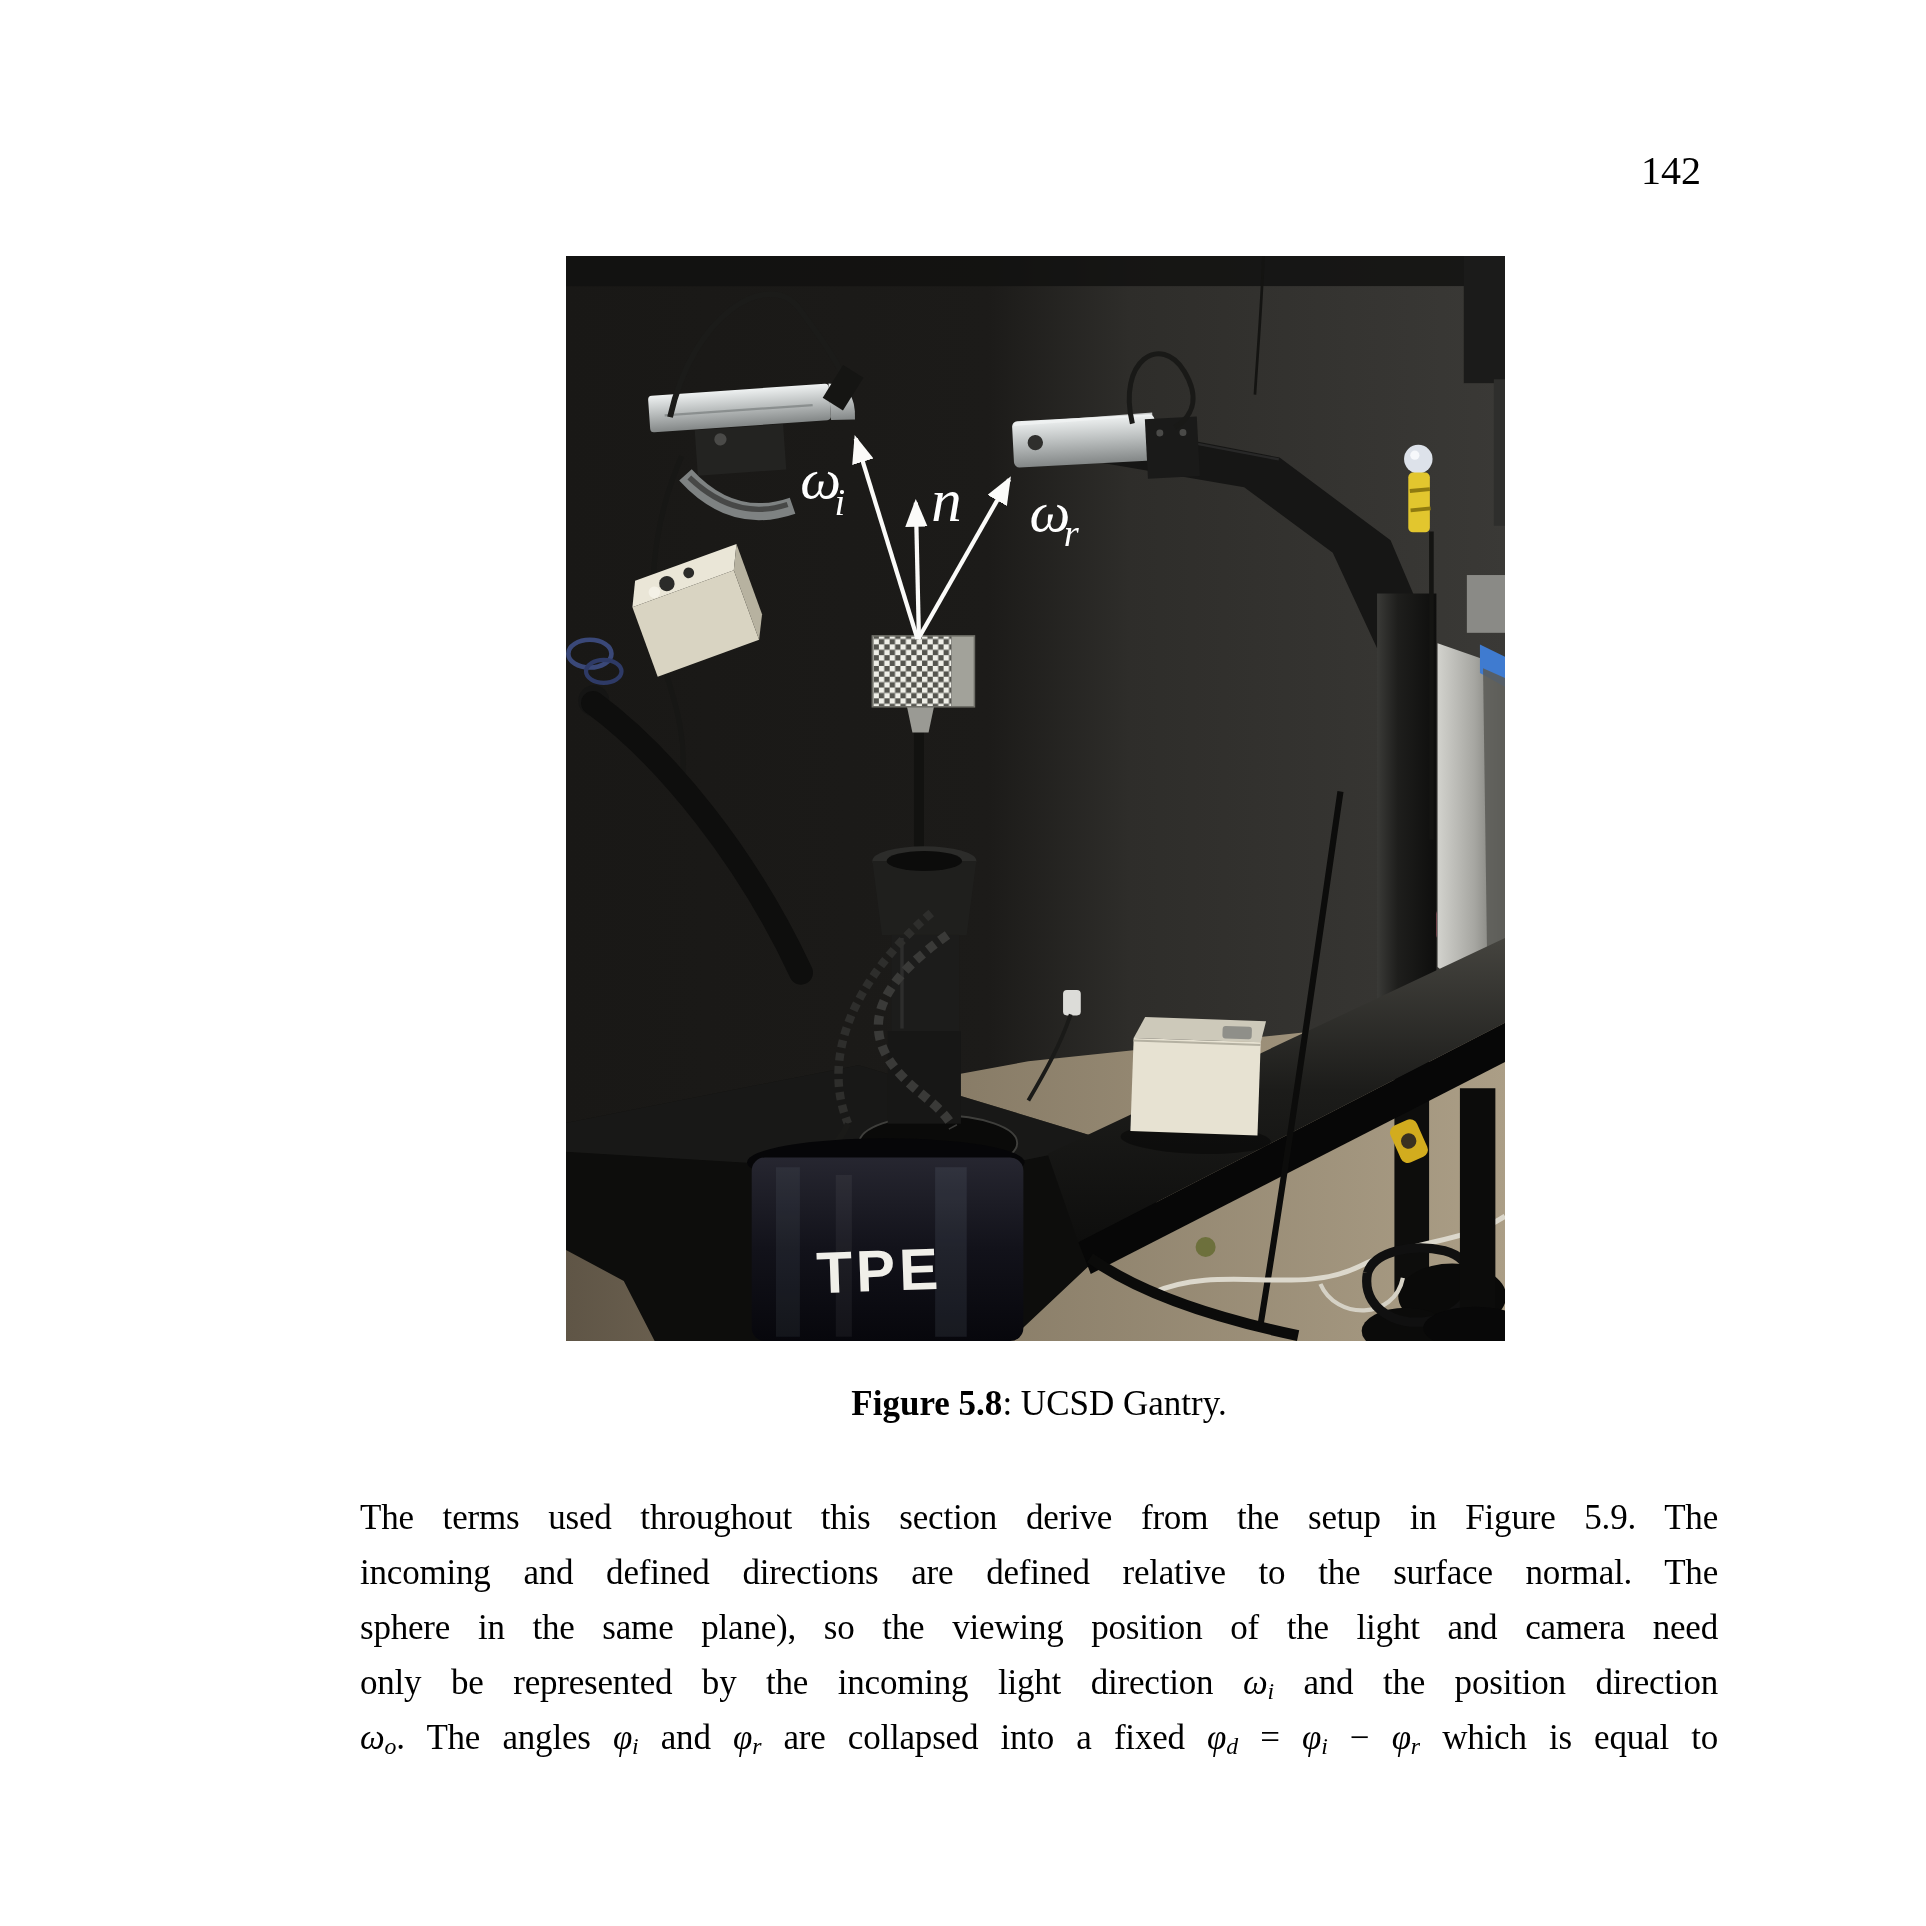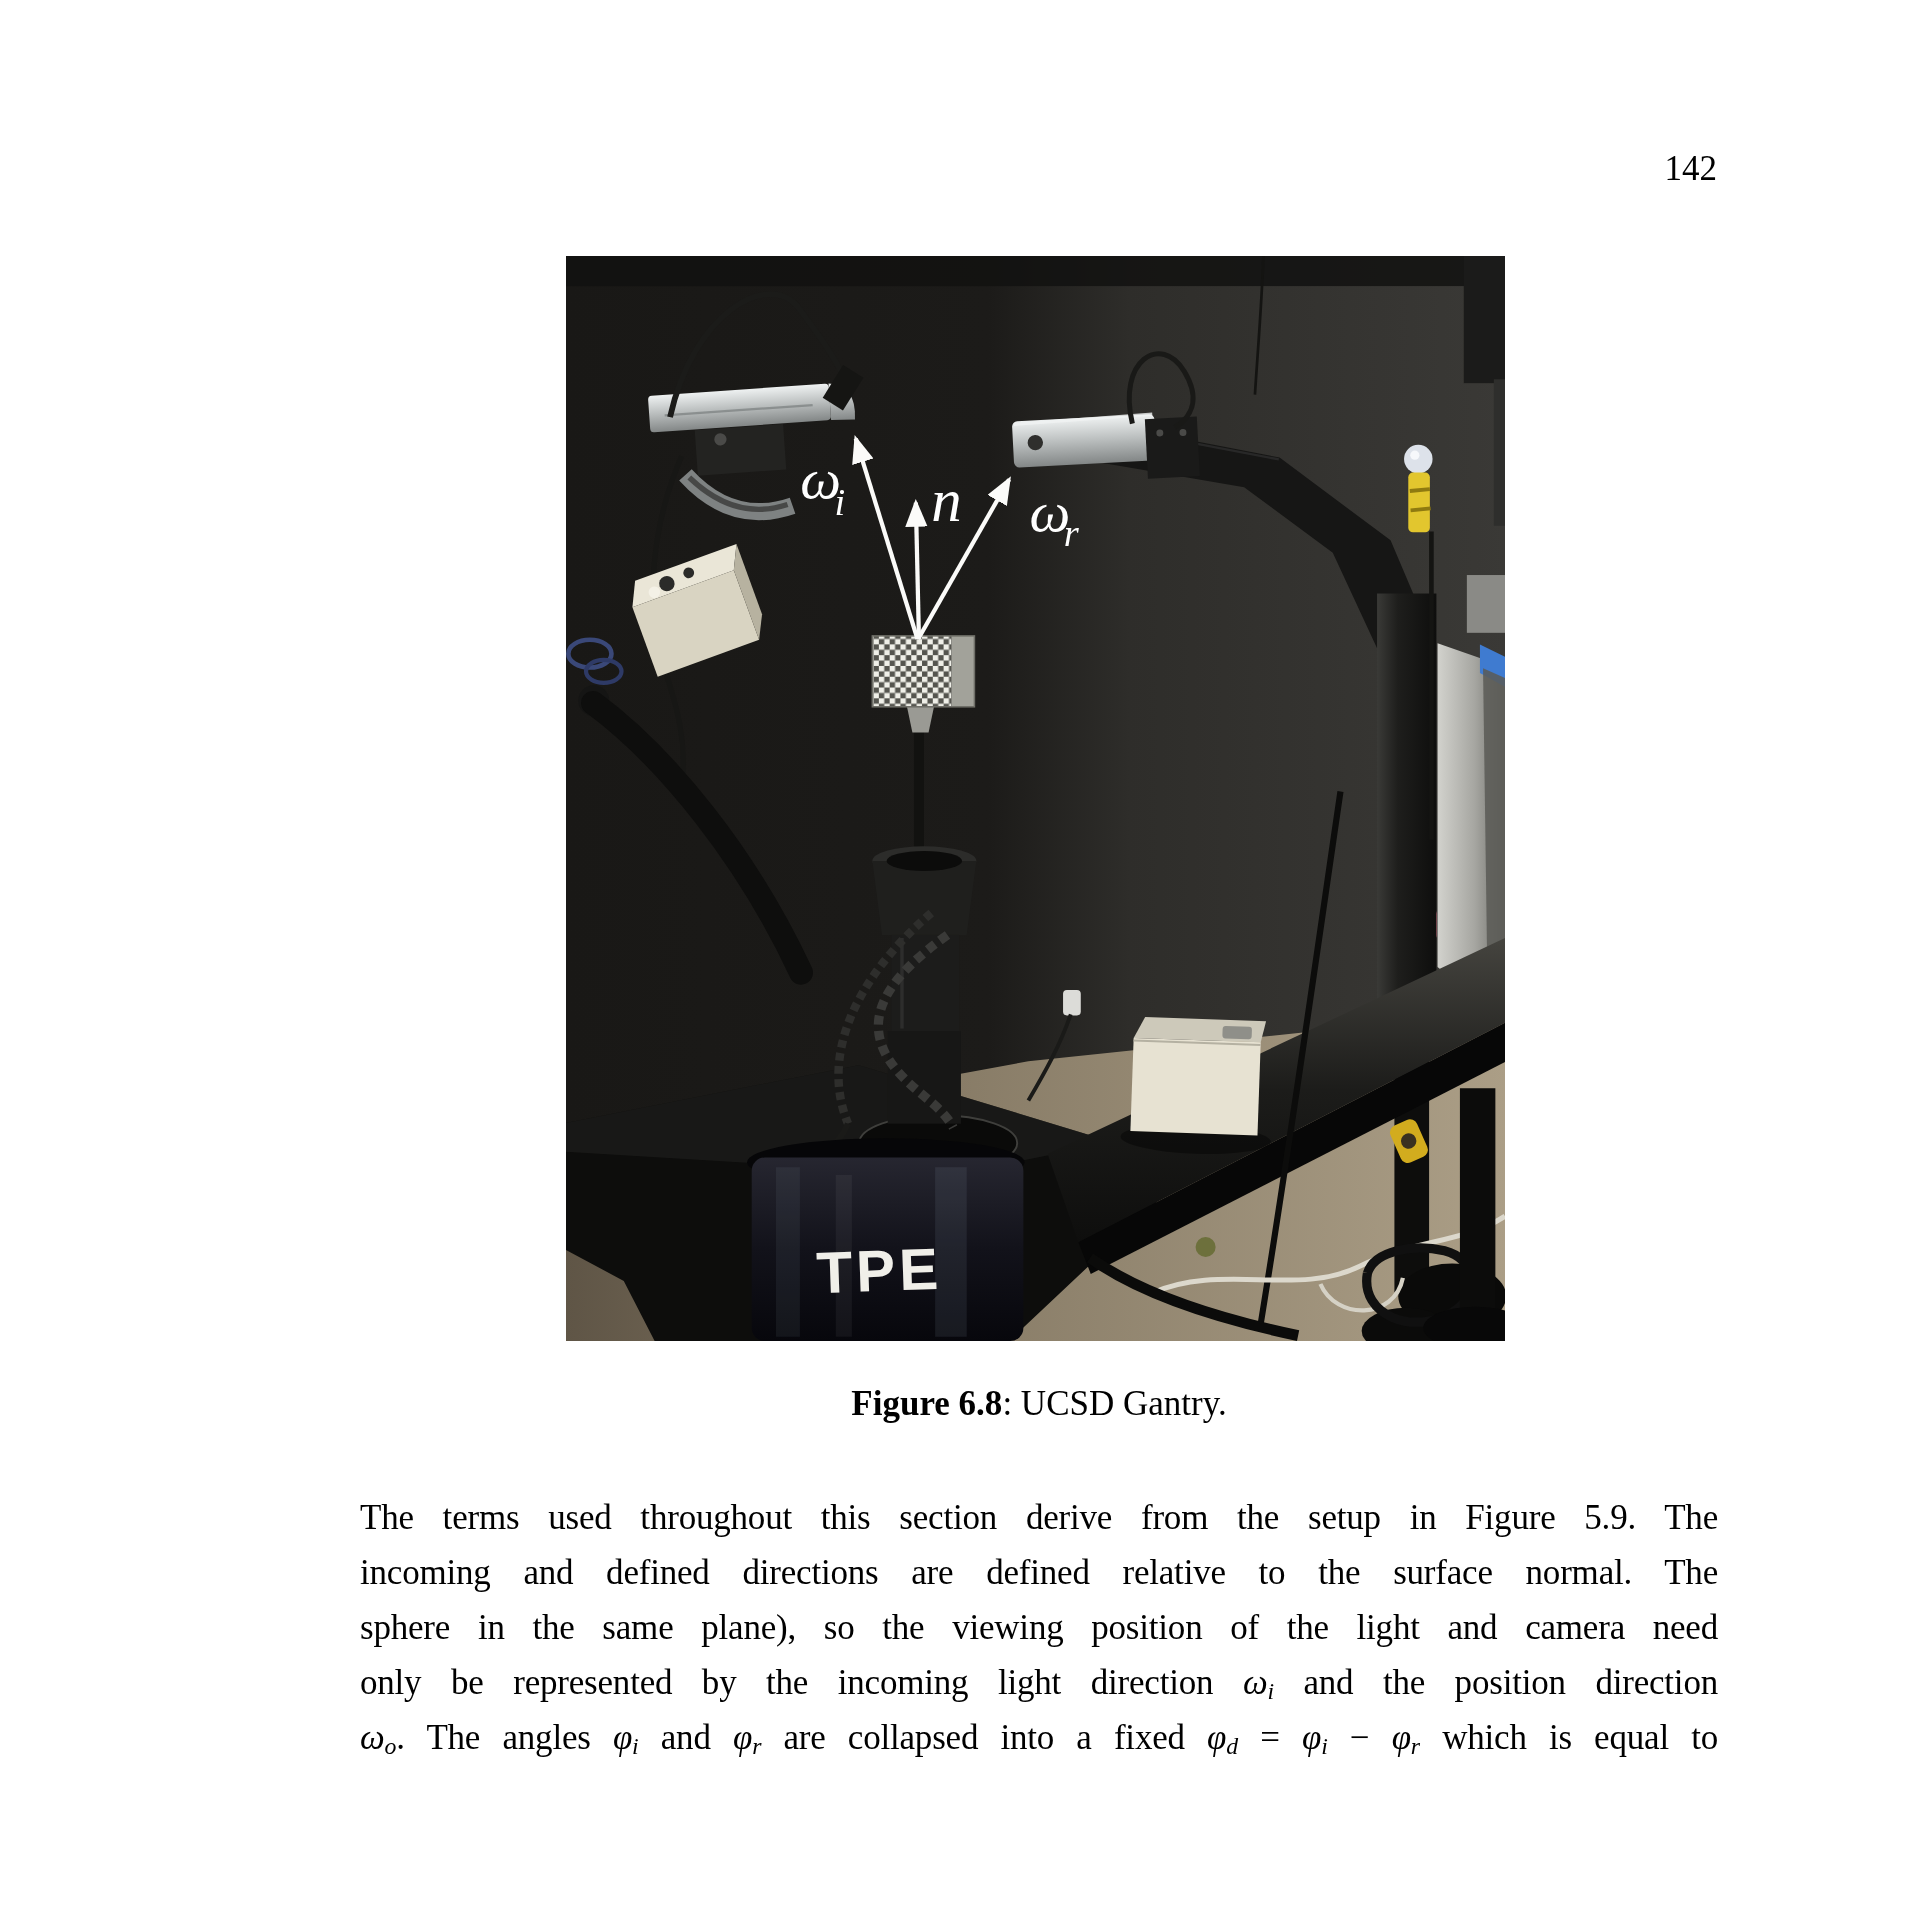--- a/index.html
+++ b/index.html
@@ -1,18 +1,18 @@
 <!DOCTYPE html>
 <html style="font-size:6.2px"><head>
 <meta charset="utf-8">
 <style>
   html,body{margin:0;padding:0}
   body{width:1965px;height:2542px;background:#ffffff;position:relative;
        font-family:"Liberation Serif",serif;color:#000;overflow:hidden}
-  .pagenum{position:absolute;top:151px;right:248px;font-size:35px;line-height:1}
+  .pagenum{position:absolute;top:151px;right:264px;font-size:40px;line-height:1}
   .photo{position:absolute;left:566px;top:256px;width:939px;height:1085px;overflow:hidden;background:#1b1a18}
   .photo svg{display:block;width:100%;height:100%}
   .caption{position:absolute;left:360px;top:1382px;width:1358px;text-align:center;font-size:35px;line-height:1.25}
   .caption .b{font-weight:bold}
   .para{position:absolute;left:360px;top:1490px;width:1358px;font-size:35px;letter-spacing:-0.2px}
   .line{height:55px;line-height:55px;overflow:visible}
   .jl{text-align:justify;text-align-last:justify}
   .mi{font-style:italic}
   .msub{font-size:0.68em;position:relative;top:0.22em}
 </style>
@@ -241,21 +241,21 @@
     <line x1="914" y1="994" x2="1150" y2="580" stroke="#fbfbf9" stroke-width="11" marker-end="url(#ah)"></line>
     <text x="608" y="628" font-size="150" fill="#ffffff" style="font-family:'Liberation Serif',serif;font-style:italic">ω</text>
     <text x="697" y="672" font-size="100" fill="#ffffff" style="font-family:'Liberation Serif',serif;font-style:italic">i</text>
     <text x="948" y="688" font-size="158" fill="#ffffff" style="font-family:'Liberation Serif',serif;font-style:italic">n</text>
     <text x="1203" y="714" font-size="150" fill="#ffffff" style="font-family:'Liberation Serif',serif;font-style:italic">ω</text>
     <text x="1292" y="752" font-size="100" fill="#ffffff" style="font-family:'Liberation Serif',serif;font-style:italic">r</text>
   </g>
 </svg>
 </div>
 
-<div class="caption"><span class="b">Figure 6.8</span><span>: UCSD Gantry.</span></div>
+<div class="caption"><span class="b">Figure 5.8</span><span>: UCSD Gantry.</span></div>
 
 <div id="para" class="para">
     <div class="line jl"><span>The terms used throughout this section derive from the setup in Figure 5.9. The</span></div>
     <div class="line jl"><span>incoming and defined directions are defined relative to the surface normal. The</span></div>
     <div class="line jl"><span>sphere in the same plane), so the viewing position of the light and camera need</span></div>
     <div class="line jl"><span>only be represented by the incoming light direction </span><span class="mi">ω</span><span class="mi msub">i</span><span> and the position direction</span></div>
     <div class="line jl"><span class="mi">ω</span><span class="mi msub">o</span><span>. The angles </span><span class="mi">φ</span><span class="mi msub">i</span><span> and </span><span class="mi">φ</span><span class="mi msub">r</span><span> are collapsed into a fixed </span><span class="mi">φ</span><span class="mi msub">d</span><span> = </span><span class="mi">φ</span><span class="mi msub">i</span><span> − </span><span class="mi">φ</span><span class="mi msub">r</span><span> which is equal to</span></div>
   </div>
 
 

